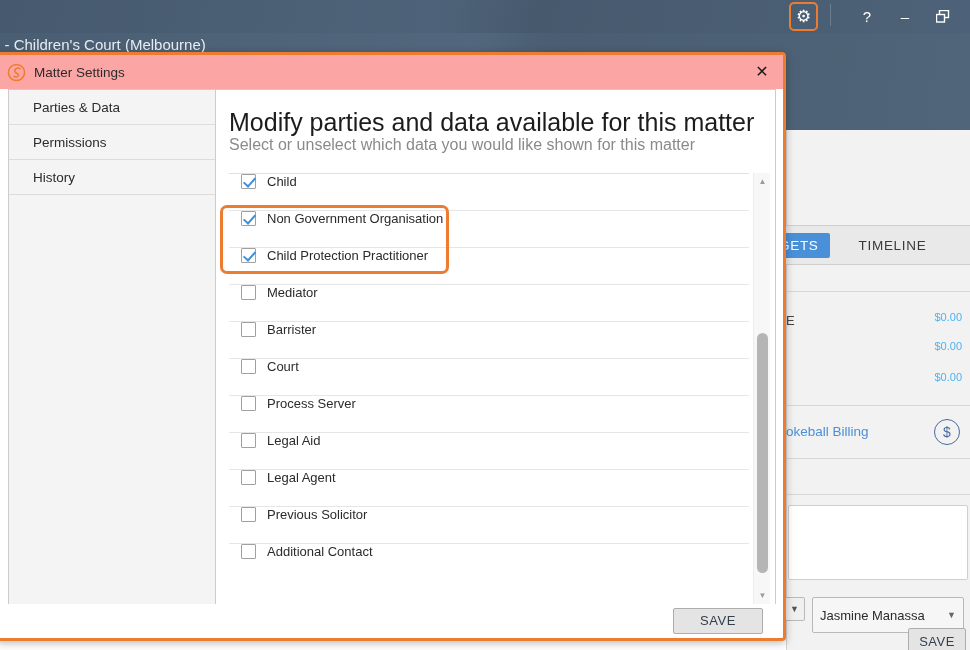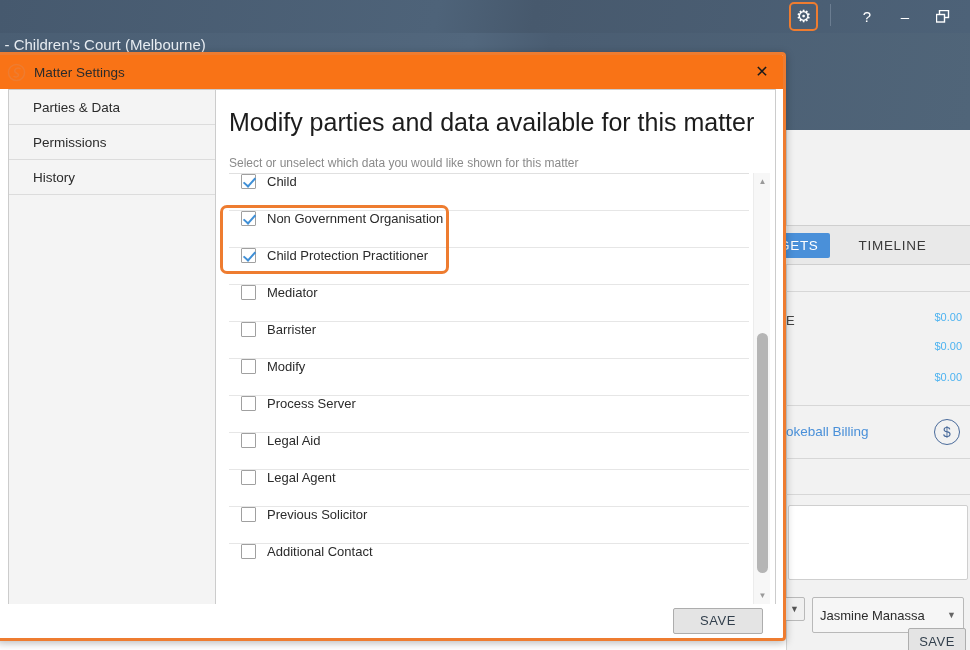--- a/index.html
+++ b/index.html
@@ -213,21 +213,21 @@
     background: #ffffff;
     border: 3px solid #ee7c30;
     border-radius: 4px;
     box-shadow: 0 2px 9px rgba(0,0,0,.28);
     overflow: hidden;
   }
 
   .dlg-titlebar {
     position: relative;
     height: 34px;
-    background: #f97316;
+    background: #fca5a5;
     display: flex;
     align-items: center;
     padding-left: 8px;
   }
 
   .sb-logo {
     width: 19px; height: 19px;
     margin-right: 8px;
     flex: 0 0 auto;
   }
@@ -286,22 +286,22 @@
 
   .content-head { padding: 18px 20px 0 13px; }
 
   .content-title {
     font-size: 25px;
     color: #1c1c1c;
     font-weight: normal;
     line-height: 1.12;
   }
   .content-sub {
-    margin-top: 20px;
-    font-size: 12px;
+    margin-top: 0;
+    font-size: 16px;
     color: #8a8a8a;
   }
 
   .list-wrap {
     position: absolute;
     left: 13px; top: 83px;
     right: 0px; bottom: 0px;
     overflow: hidden;
   }
 
@@ -527,21 +527,21 @@
             <div class="chk-row">
               <span class="chk-box"></span>
               <span class="chk-label">Mediator</span>
             </div>
             <div class="chk-row">
               <span class="chk-box"></span>
               <span class="chk-label">Barrister</span>
             </div>
             <div class="chk-row">
               <span class="chk-box"></span>
-              <span class="chk-label">Modify</span>
+              <span class="chk-label">Court</span>
             </div>
             <div class="chk-row">
               <span class="chk-box"></span>
               <span class="chk-label">Process Server</span>
             </div>
             <div class="chk-row">
               <span class="chk-box"></span>
               <span class="chk-label">Legal Aid</span>
             </div>
             <div class="chk-row">

